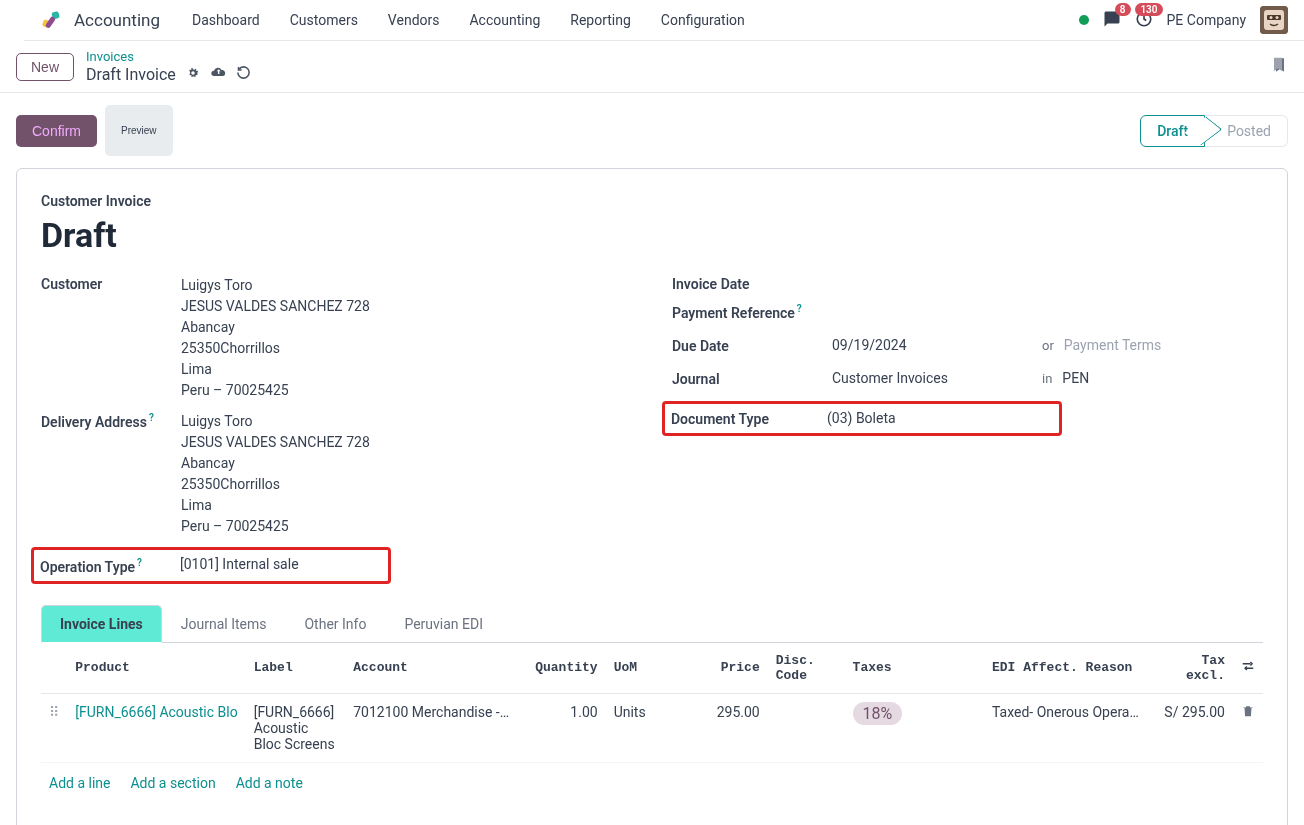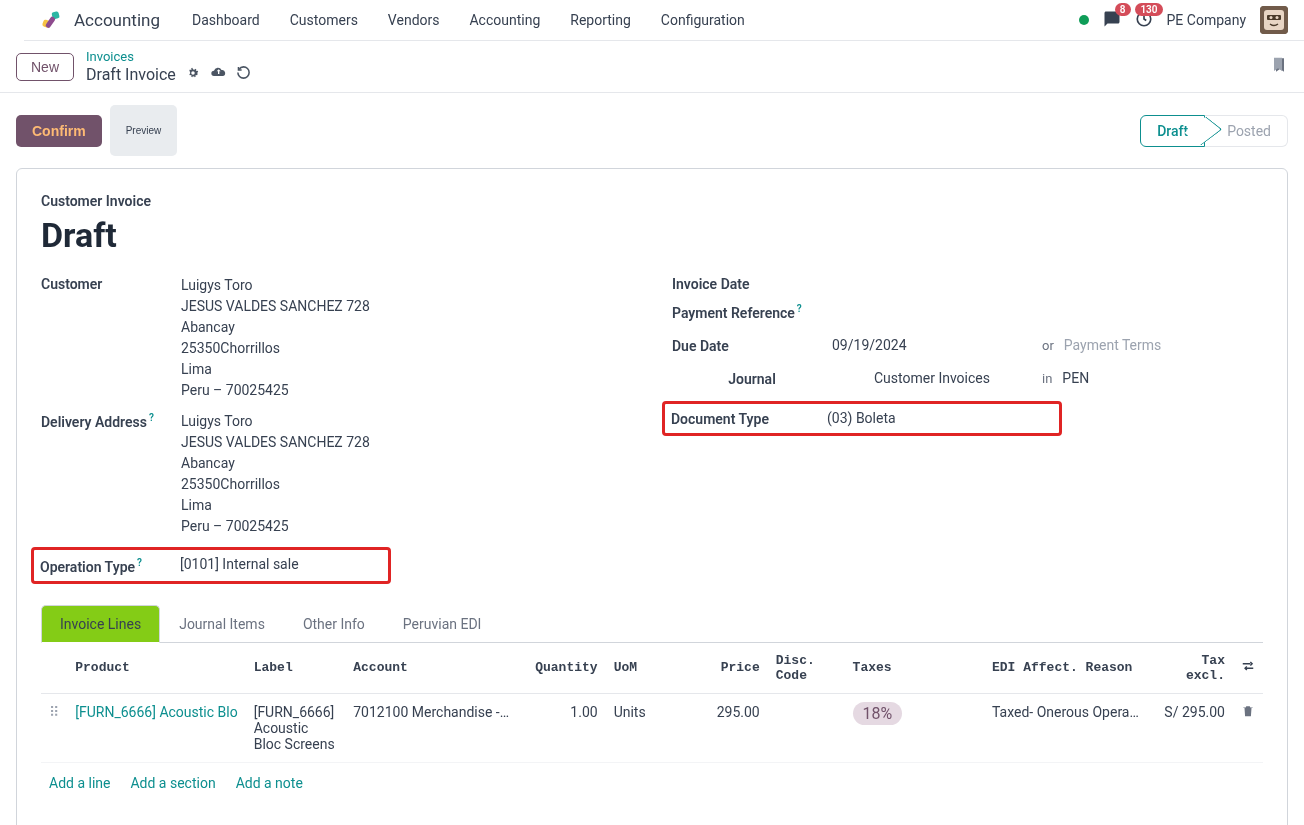--- a/index.html
+++ b/index.html
@@ -19,21 +19,21 @@
 
 .sub-nav { display: flex; align-items: center; padding: 8px 16px; border-bottom: 1px solid #e5e7eb; }
 .btn-new { border: 1px solid #71526a; color: #71526a; background: #fff; padding: 5px 14px; border-radius: 5px; cursor: pointer; font-size: 14px; margin-right: 12px; font-weight: 500; }
 .breadcrumb { display: flex; flex-direction: column; }
 .breadcrumb-parent { color: #0d8f8f; font-size: 13px; cursor: pointer; }
 .breadcrumb-current { color: #374151; font-size: 16px; display: flex; align-items: center; gap: 10px; }
 .icon-btn { cursor: pointer; color: #4b5563; }
 .bookmark-icon { margin-left: auto; cursor: pointer; color: #6b7280; }
 
 .action-bar { display: flex; align-items: center; padding: 12px 16px; gap: 8px; }
-.btn-confirm { background: #71526a; color: #fdba74; border: none; padding: 8px 16px; border-radius: 5px; cursor: pointer; font-size: 14px; font-weight: 700; }
+.btn-confirm { background: #71526a; color: #f0abfc; border: none; padding: 8px 16px; border-radius: 5px; cursor: pointer; font-size: 14px; font-weight: 400; }
 .btn-preview { background: #e9ecef; color: #374151; border: none; padding: 20px 16px; border-radius: 5px; cursor: pointer; font-size: 10px; }
 .status-arrow { margin-left: auto; display: flex; }
 .status-chip { padding: 7px 16px; font-size: 14px; position:relative; }
 .status-draft { border: 1px solid #0d8f8f; color: #0d8f8f; border-radius: 6px 0 0 6px; background:#fff; font-weight:500;}
 .status-draft::after { content:""; position:absolute; right:-10px; top:2px; width:20px; height:25px; border-top:1px solid #0d8f8f; border-right:1px solid #0d8f8f; transform:rotate(38deg) skew(-15deg); background:#fff; border-top-right-radius:3px;}
 .status-posted { color: #9ca3af; padding-left: 22px; border:1px solid #e5e7eb; border-left:none; border-radius:0 6px 6px 0;}
 
 .card { margin: 0 16px 16px; border: 1px solid #d1d5db; border-radius: 6px; padding: 24px; }
 .doc-type-label { font-weight: 600; font-size: 14px; color: #374151; margin-bottom: 6px; }
 .doc-title { font-size: 34px; font-weight: 700; color: #1f2937; margin-bottom: 20px; }
@@ -48,21 +48,21 @@
 
 .field-inline { display: flex; align-items: center; gap: 10px; }
 .inline-sep { color: #6b7280; font-size: 13px; }
 .placeholder-text { color: #9ca3af; }
 
 .highlight-box { border: 3px solid #e02424; border-radius: 4px; padding: 6px 6px; margin-left: -10px; margin-right: -6px; }
 .highlight-box .field { margin-bottom: 0; }
 
 .tabs { display: flex; border-bottom: 1px solid #d1d5db; margin-top: 20px; }
 .tab { padding: 10px 18px; cursor: pointer; color: #6b7280; border: 1px solid transparent; position: relative; bottom: -1px; }
-.tab.active { color: #374151; border: 1px solid #d1d5db; border-bottom: 1px solid #fff; border-radius: 5px 5px 0 0; background: #84cc16; font-weight: 400;}
+.tab.active { color: #374151; border: 1px solid #d1d5db; border-bottom: 1px solid #fff; border-radius: 5px 5px 0 0; background: #5eead4; font-weight: 700;}
 
 .table { width: 100%; border-collapse: collapse; margin-top: 0; }
 .table th { text-align: left; padding: 10px 8px; font-weight: 600; color: #374151; font-size: 13px; border-bottom: 1px solid #e5e7eb; font-family: Liberation Mono, monospace;}
 .table th.num, .table td.num { text-align: right; }
 .table td { padding: 10px 8px; vertical-align: top; font-size: 14px; border-bottom: 1px solid #f3f4f6;}
 .product-link { color: #0d8f8f; cursor: pointer; }
 .tax-chip { background: #e5d9e2; color: #71526a; padding: 2px 10px; border-radius: 12px; font-size: 16px; }
 .drag-handle { color: #9ca3af; cursor: grab; }
 .delete-icon { color: #6b7280; cursor: pointer; }
 .adjust-icon { color: #4b5563; cursor: pointer; }
@@ -215,21 +215,21 @@
         <div class="field-value"></div>
       </div>
       <div class="field" style="margin-bottom:16px;">
         <div class="field-label" style="width:160px">Due Date</div>
         <div class="field-value field-inline">
           <span style="width:200px; display:inline-block;">09/19/2024</span>
           <span class="inline-sep">or</span>
           <span class="placeholder-text">Payment Terms</span>
         </div>
       </div>
-      <div class="field" style="margin-bottom:14px;text-align:center;">
+      <div class="field" style="margin-bottom:14px;">
         <div class="field-label" style="width:160px">Journal</div>
         <div class="field-value field-inline">
           <span style="width:200px; display:inline-block;">Customer Invoices</span>
           <span class="inline-sep">in</span>
           <span>PEN</span>
         </div>
       </div>
       <div class="highlight-box" style="max-width:400px;">
         <div class="field">
           <div class="field-label" style="width:156px">Document Type</div>

